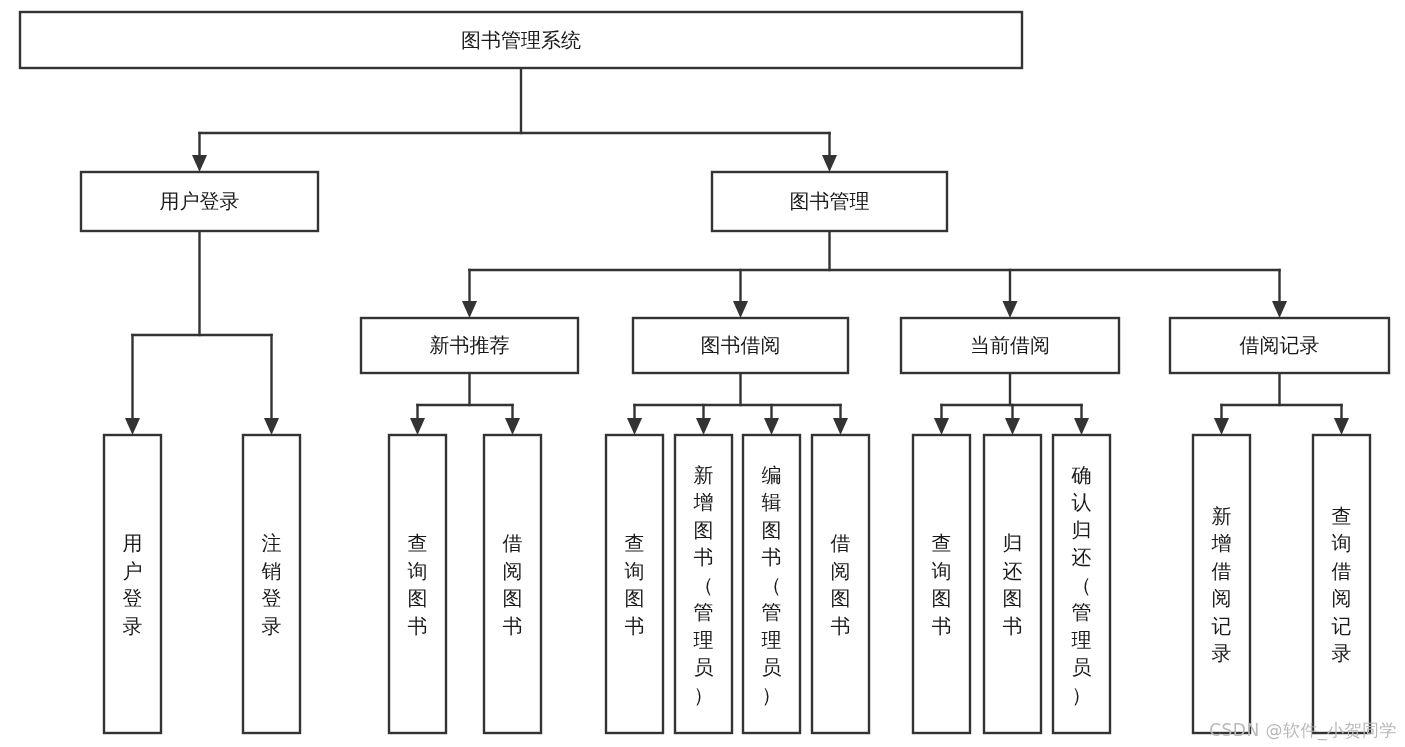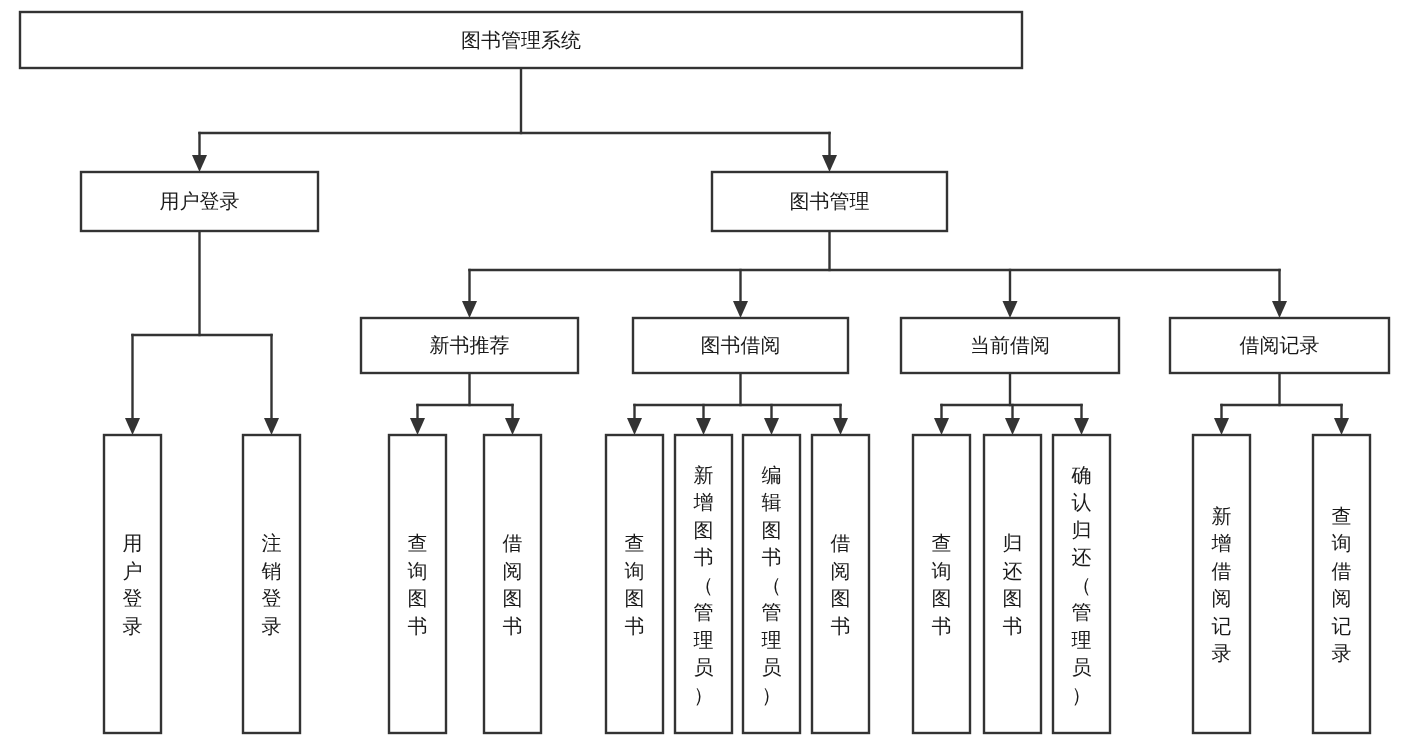--- a/index.html
+++ b/index.html
@@ -200,13 +200,14 @@
         <g>
           <rect x="1193" y="435" width="57" height="298" class="node-box"></rect>
           <text x="1221.5" class="node-label-v"><tspan x="1221.5" y="522.95">新</tspan><tspan x="1221.5" y="550.45">增</tspan><tspan x="1221.5" y="577.95">借</tspan><tspan x="1221.5" y="605.45">阅</tspan><tspan x="1221.5" y="632.95">记</tspan><tspan x="1221.5" y="660.45">录</tspan></text>
         </g>
         <g>
           <rect x="1313" y="435" width="57" height="298" class="node-box"></rect>
           <text x="1341.5" class="node-label-v"><tspan x="1341.5" y="522.95">查</tspan><tspan x="1341.5" y="550.45">询</tspan><tspan x="1341.5" y="577.95">借</tspan><tspan x="1341.5" y="605.45">阅</tspan><tspan x="1341.5" y="632.95">记</tspan><tspan x="1341.5" y="660.45">录</tspan></text>
         </g>
       </g>
     </svg>
+  <div class="watermark">CSDN @软件_小贺同学</div>
 </div>
 
 </body></html>

